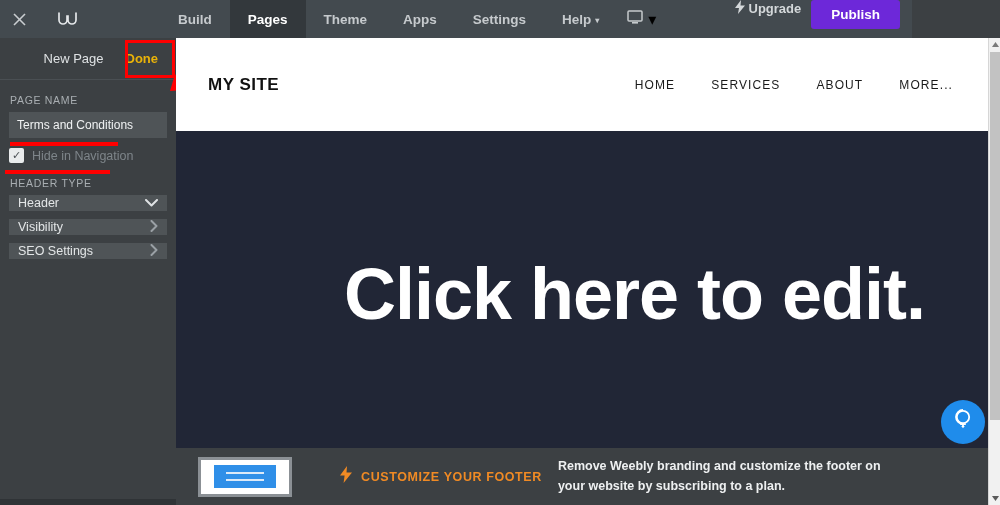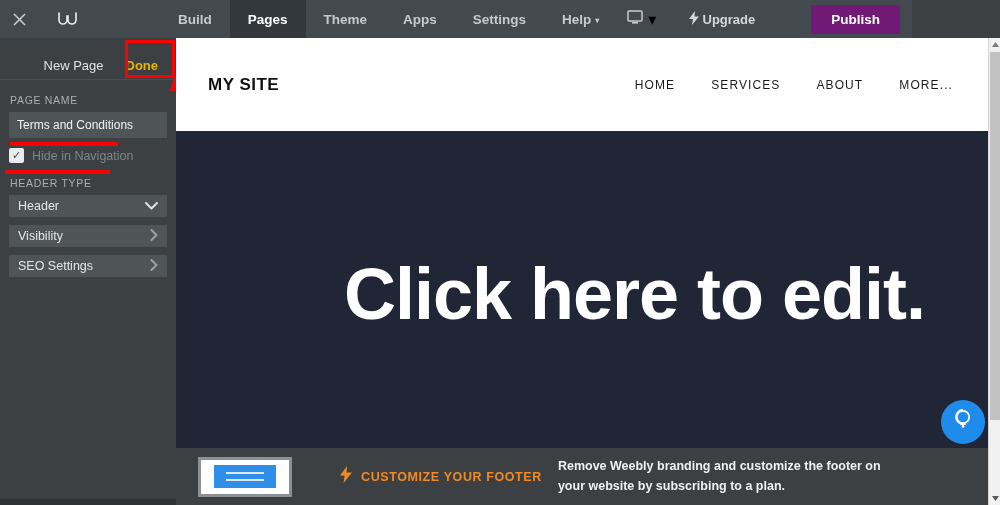--- a/index.html
+++ b/index.html
@@ -31,38 +31,38 @@
     color:#c6cacd; font-size:13.5px; font-weight:bold; cursor:pointer; white-space:nowrap;
   }
   .navtab.active { background:#33383c; color:#ffffff; }
   .navtab .caret {
     display:inline-block; margin-left:4px; font-size:8px; position:relative; top:1px;
   }
   #device-btn {
     height:38px; padding:0 14px 0 10px; display:flex; align-items:center; cursor:pointer; gap:4px;
   }
   #topbar-right {
-    margin-left:auto; display:flex; align-items:center; height:38px; padding-right:12px; gap:20px;
+    margin-left:auto; display:flex; align-items:flex-start; height:38px; padding-right:12px; gap:10px;
   }
   #upgrade-btn {
     display:flex; align-items:center; gap:4px; color:#d4d8da;
     font-size:13px; font-weight:bold; cursor:pointer;
   }
   #publish-btn {
-    background:#701a75; color:#fff; font-size:13.5px; font-weight:bold;
-    padding:7px 20px; border-radius:3px; cursor:pointer;margin-left:36px;
+    background:#6d28d9; color:#fff; font-size:13.5px; font-weight:bold;
+    padding:7px 20px; border-radius:3px; cursor:pointer;
   }
 
   
   #sidebar {
     position:absolute; left:0; top:38px; width:176px; height:461px;
     background:#3c4043;
   }
   #sidebar-top {
-    height:42px; display:flex; align-items:flex-end; justify-content:flex-end;
+    height:42px; display:flex; align-items:center; justify-content:flex-end;
     padding-right:6px; gap:0px;
     border-bottom:1px solid #4a4f53;
   }
   #new-page-btn {
     color:#dfe2e4; font-size:13px; padding:6px 10px; cursor:pointer;
   }
   #done-btn {
     color:#eab308; font-size:13px; padding:6px 12px; cursor:pointer;font-weight:bold;
   }
   .section-label {
@@ -77,21 +77,21 @@
   #hide-nav-row {
     display:flex; align-items:center; gap:8px; padding:10px 0 0 9px; cursor:pointer;
   }
   #hide-nav-box {
     width:15px; height:15px; background:#e9ebec; border-radius:2px;
     display:flex; align-items:center; justify-content:center;
     color:#4a4f53; font-size:11px; line-height:1; flex:none;
   }
   #hide-nav-label { color:#7e858a; font-size:12.5px; }
   .panel-row {
-    margin:0 9px 8px 9px; height:22px; background:#4f5457;
+    margin:0 9px 8px 9px; height:16px; background:#4f5457;
     display:flex; align-items:center; padding:0 9px; cursor:pointer;
   }
   .panel-row .row-label { color:#e3e6e7; font-size:12.5px; }
   .panel-row .row-chev { margin-left:auto; color:#c6cacd; font-size:12px; line-height:1; }
   .panel-row .row-chev.right { color:#8e9499; font-size:13px; font-weight:bold; }
 
   
   .annot-underline { position:absolute; background:#ff0000; height:4px; }
   #done-redbox {
     position:absolute; left:125px; top:40px; width:50px; height:38px;

